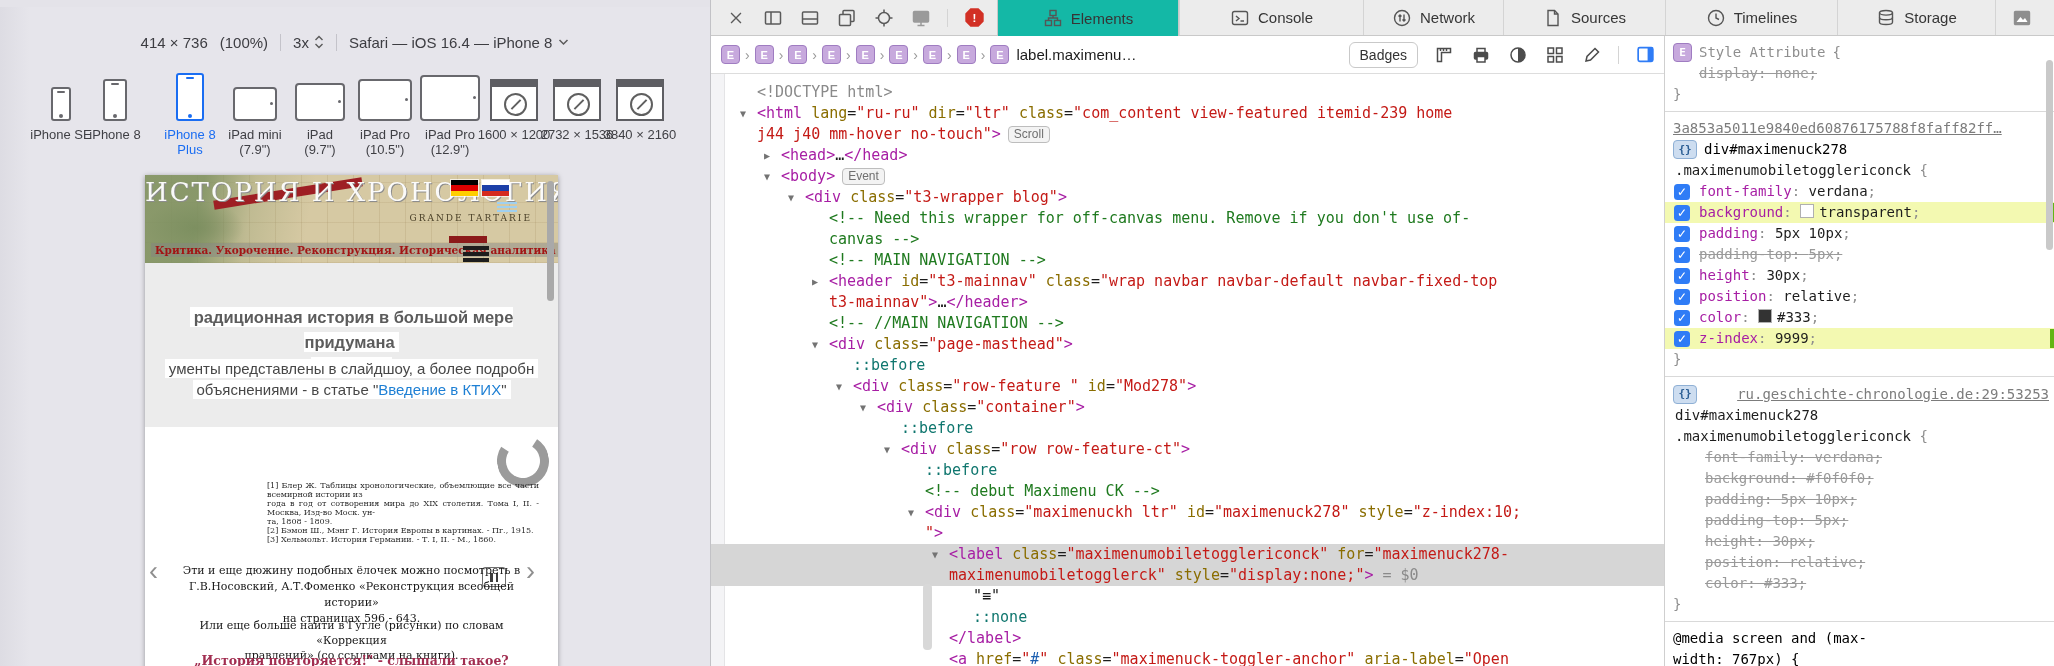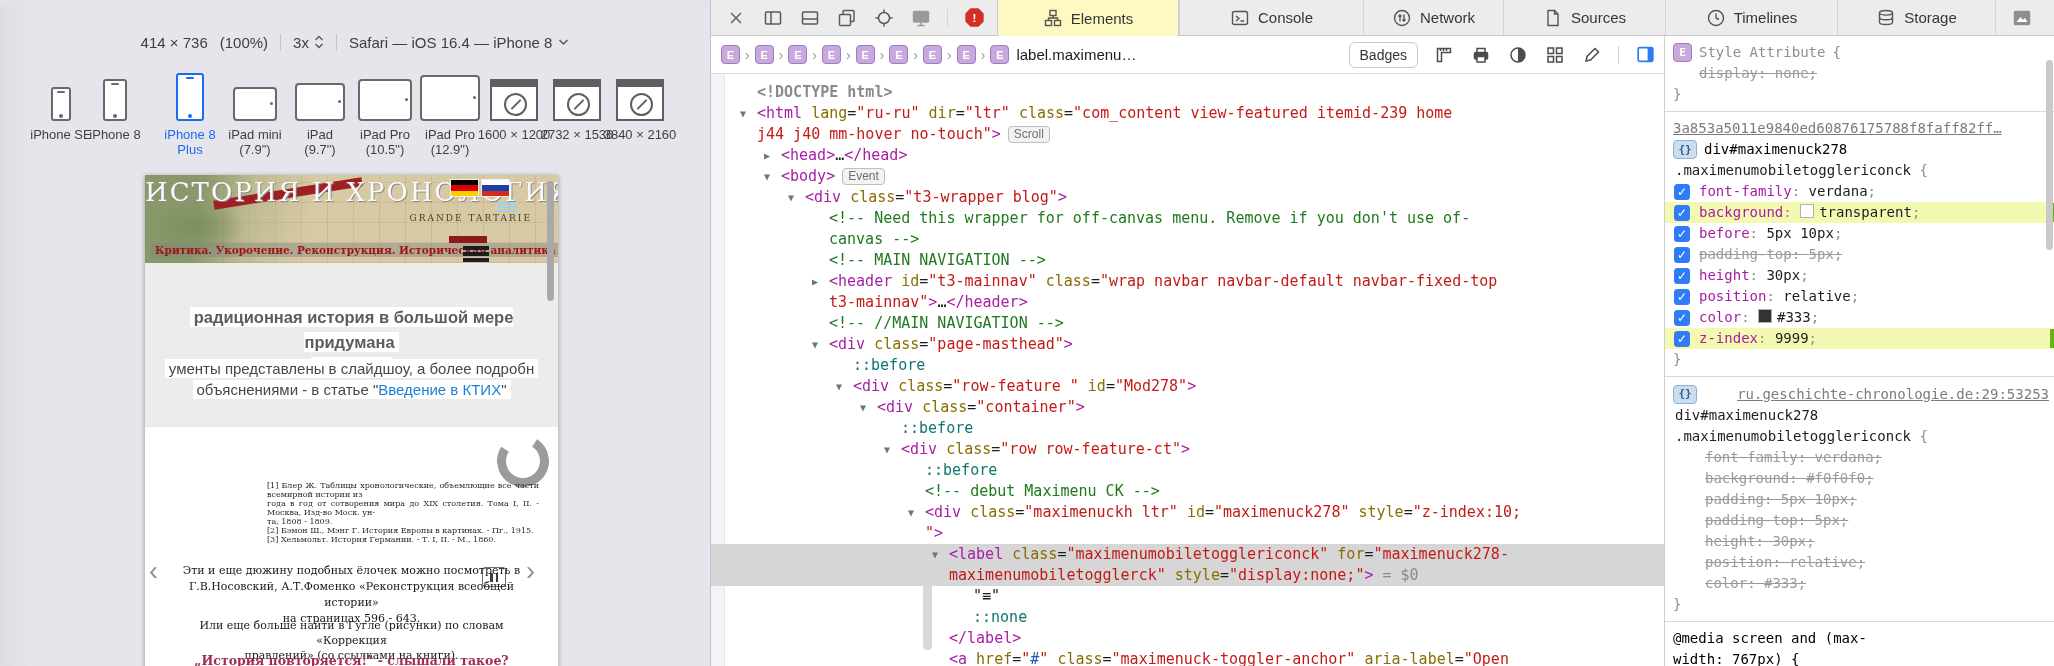--- a/index.html
+++ b/index.html
@@ -68,21 +68,21 @@
   #pv-scroll{position:absolute;right:4px;top:6px;width:7px;height:120px;border-radius:3.5px;background:#a9a9a9;}
 
   
   #inspector{position:absolute;left:710px;top:0;width:1344px;height:666px;background:#fff;border-left:1px solid #c2c2c6;box-sizing:border-box;}
   #tabbar{position:absolute;left:0;top:0;width:1344px;height:36px;background:#ececec;border-bottom:1px solid #c9c9c9;display:flex;align-items:stretch;box-sizing:border-box;}
   #tool-icons{display:flex;align-items:center;gap:15px;padding:0 12px 0 14px;}
   .tbtn{width:22px;height:22px;display:flex;align-items:center;justify-content:center;}
   .tbtn svg{stroke:#5a5a5a;fill:none;stroke-width:1.5;}
   .tab{display:flex;align-items:center;justify-content:center;gap:8px;font-size:15px;color:#363636;border-left:1px solid #d4d4d4;box-sizing:border-box;}
   .tab svg{stroke:#555;fill:none;stroke-width:1.4;}
-  .tab.active{background:#fef9c3;border-left:1px solid #c8c8c8;border-right:1px solid #c8c8c8;margin-bottom:-1px;}
+  .tab.active{background:#14b8a6;border-left:1px solid #c8c8c8;border-right:1px solid #c8c8c8;margin-bottom:-1px;}
   #navbar{position:absolute;left:0;top:36px;width:953px;height:38px;background:#fff;border-bottom:1px solid #ddd;display:flex;align-items:center;box-sizing:border-box;padding:0 8px 0 10px;}
   .ebadge{display:inline-flex;align-items:center;justify-content:center;width:17px;height:17px;border-radius:4px;background:#c7a9dd;border:1px solid #9f7cc1;color:#fff;font-size:11px;font-weight:bold;flex:none;}
   .crumb-sep{color:#9a9a9a;font-size:14px;margin:0 5px;flex:none;}
   #crumbs{display:flex;align-items:center;flex:none;}
   #crumb-node{margin-left:7px;font-size:15px;color:#1c1c1c;flex:none;}
   #nav-actions{margin-left:auto;display:flex;align-items:center;gap:15px;}
   #badges-btn{border:1px solid #c9c9c9;border-radius:6px;background:#fff;height:24px;display:flex;align-items:center;padding:0 10px;font-size:14px;color:#333;}
   .abtn svg{stroke:#4c4c4c;fill:none;stroke-width:1.5;}
   .nav-sep{width:1px;height:18px;background:#d4d4d4;}
 
@@ -489,21 +489,21 @@
               <rect x="3" y="3.5" width="14" height="13" rx="1.5" stroke="#2f7cf6" fill="none" stroke-width="1.6"></rect>
               <rect x="12" y="3.5" width="5" height="13" fill="#2f7cf6" stroke="none"></rect>
             </svg>
           </span>
       </div>
     </div>
 
     <div id="code-panel">
       <div id="code-gutter"></div>
       <div id="code">
-          <div class="code-line" style="padding-left: 46px; font-weight: bold;"><span class="c-g">&lt;!DOCTYPE html&gt;</span></div>
+          <div class="code-line" style="padding-left: 46px;"><span class="c-g">&lt;!DOCTYPE html&gt;</span></div>
           <div class="code-line" style="padding-left: 46px;"><span class="arr" style="left: 29px;">▼</span><span class="c-t">&lt;html </span><span class="c-a">lang</span><span class="c-k">=</span><span class="c-v">"ru-ru"</span><span class="c-k"> </span><span class="c-a">dir</span><span class="c-k">=</span><span class="c-v">"ltr"</span><span class="c-k"> </span><span class="c-a">class</span><span class="c-k">=</span><span class="c-v">"com_content view-featured itemid-239 home</span></div>
           <div class="code-line" style="padding-left: 46px;"><span class="c-v">j44 j40 mm-hover no-touch"</span><span class="c-t">&gt;</span><span class="badge-pill">Scroll</span></div>
           <div class="code-line" style="padding-left: 70px;"><span class="arr" style="left: 53px;">▶</span><span class="c-t">&lt;head&gt;</span><span class="c-k">…</span><span class="c-t">&lt;/head&gt;</span></div>
           <div class="code-line" style="padding-left: 70px;"><span class="arr" style="left: 53px;">▼</span><span class="c-t">&lt;body&gt;</span><span class="badge-pill">Event</span></div>
           <div class="code-line" style="padding-left: 94px;"><span class="arr" style="left: 77px;">▼</span><span class="c-t">&lt;div </span><span class="c-a">class</span><span class="c-k">=</span><span class="c-v">"t3-wrapper blog"</span><span class="c-t">&gt;</span></div>
           <div class="code-line" style="padding-left: 118px;"><span class="c-c">&lt;!-- Need this wrapper for off-canvas menu. Remove if you don't use of-</span></div>
           <div class="code-line" style="padding-left: 118px;"><span class="c-c">canvas --&gt;</span></div>
           <div class="code-line" style="padding-left: 118px;"><span class="c-c">&lt;!-- MAIN NAVIGATION --&gt;</span></div>
           <div class="code-line" style="padding-left: 118px;"><span class="arr" style="left: 101px;">▶</span><span class="c-t">&lt;header </span><span class="c-a">id</span><span class="c-k">=</span><span class="c-v">"t3-mainnav"</span><span class="c-k"> </span><span class="c-a">class</span><span class="c-k">=</span><span class="c-v">"wrap navbar navbar-default navbar-fixed-top</span></div>
           <div class="code-line" style="padding-left: 118px;"><span class="c-v">t3-mainnav"</span><span class="c-t">&gt;</span><span class="c-k">…</span><span class="c-t">&lt;/header&gt;</span></div>
@@ -542,21 +542,21 @@
           <div class="sdiv"></div>
           <div class="ssec">
             <div class="hashrow"><span class="slink">3a853a5011e9840ed60876175788f8faff82ff…</span></div>
             <div class="srow head">
               <span class="brace-badge">{}</span>
               <span>div#maximenuck278</span>
             </div>
             <div class="srow selrow"><span>.maximenumobiletogglericonck </span><span class="gray">{</span></div>
             <div class="srow"><span class="cb">✓</span><span><span class="pn">font-family</span><span class="pc">: </span><span class="pv">verdana</span><span class="pc">;</span></span></div>
             <div class="srow hl"><span class="cb">✓</span><span><span class="pn">background</span><span class="pc">: </span><span class="sw"></span><span class="pv">transparent</span><span class="pc">;</span></span><span class="hlbar"></span></div>
-            <div class="srow"><span class="cb">✓</span><span><span class="pn">before</span><span class="pc">: </span><span class="pv">5px 10px</span><span class="pc">;</span></span></div>
+            <div class="srow"><span class="cb">✓</span><span><span class="pn">padding</span><span class="pc">: </span><span class="pv">5px 10px</span><span class="pc">;</span></span></div>
             <div class="srow"><span class="cb">✓</span><span class="strike"><span>padding-top</span><span>: </span><span>5px</span><span>;</span></span></div>
             <div class="srow"><span class="cb">✓</span><span><span class="pn">height</span><span class="pc">: </span><span class="pv">30px</span><span class="pc">;</span></span></div>
             <div class="srow"><span class="cb">✓</span><span><span class="pn">position</span><span class="pc">: </span><span class="pv">relative</span><span class="pc">;</span></span></div>
             <div class="srow"><span class="cb">✓</span><span><span class="pn">color</span><span class="pc">: </span><span class="sw" style="background: rgb(51, 51, 51);"></span><span class="pv">#333</span><span class="pc">;</span></span></div>
             <div class="srow hl"><span class="cb">✓</span><span><span class="pn">z-index</span><span class="pc">: </span><span class="pv">9999</span><span class="pc">;</span></span><span class="hlbar"></span></div>
             <div class="srow gray" style="padding-left: 8px;">}</div>
           </div>
           <div class="sdiv"></div>
           <div class="ssec">
             <div class="linkrow">

